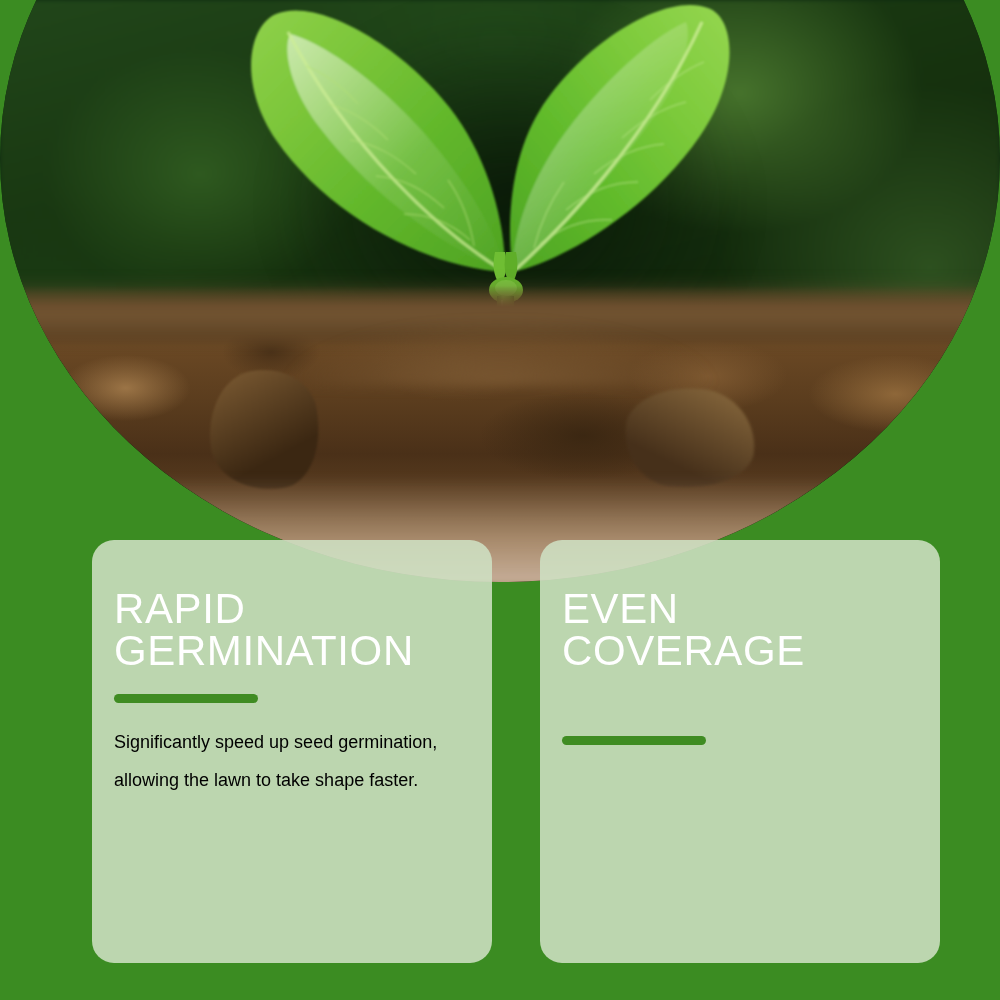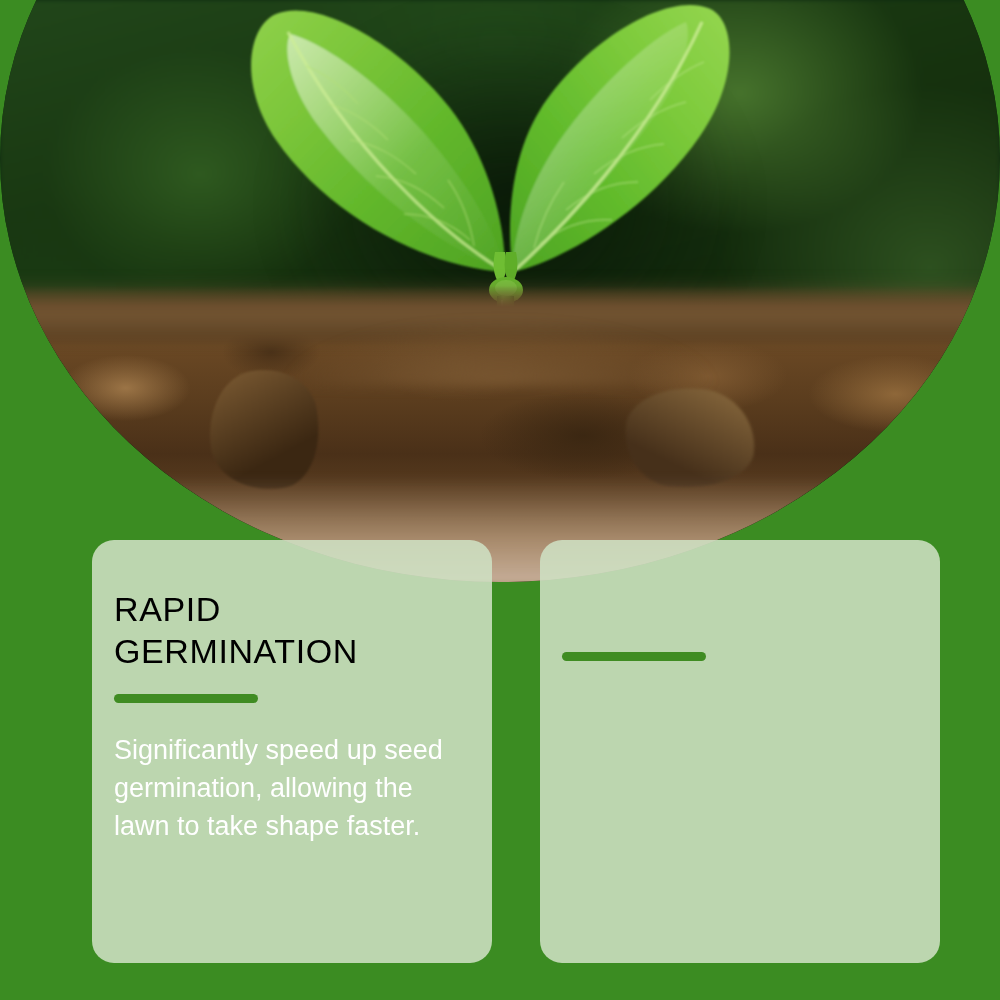--- a/index.html
+++ b/index.html
@@ -176,40 +176,40 @@
   .card {
     width: 400px;
     height: 423px;
     background: rgba(206, 224, 195, 0.88);
     border-radius: 22px;
     box-sizing: border-box;
     padding: 48px 26px 0 22px;
   }
   .card-title {
     margin: 0;
-    font-size: 34px;
+    font-size: 42px;
     line-height: 42px;
     letter-spacing: 0.6px;
     font-weight: 400;
-    color: #000000;
+    color: #ffffff;
     text-transform: uppercase;
     font-family: "Liberation Sans", sans-serif;
   }
   .accent-bar {
     width: 144px;
     height: 9px;
     border-radius: 5px;
     background: #3f8c22;
     margin-top: 22px;
   }
   .card-body {
-    margin: 28px 0 0 0;
-    font-size: 27px;
+    margin: 20px 0 0 0;
+    font-size: 18px;
     line-height: 38px;
-    color: #ffffff;
+    color: #000000;
     font-weight: 400;
     font-family: "Liberation Sans", sans-serif;
   }
   .card--right .accent-bar { margin-top: 64px; }
 </style>
 </head>
 <body>
 
 <div class="poster">
 
@@ -306,18 +306,19 @@
 
   <div class="cards">
 
     <div class="card card--left">
       <h2 class="card-title">RAPID GERMINATION</h2>
       <div class="accent-bar"></div>
       <p class="card-body">Significantly speed up seed germination, allowing the lawn to take shape faster.</p>
     </div>
 
     <div class="card card--right">
+      <h2 class="card-title">EVEN COVERAGE</h2>
       <div class="accent-bar"></div>
     </div>
 
   </div>
 
 </div>
 
 </body></html>

